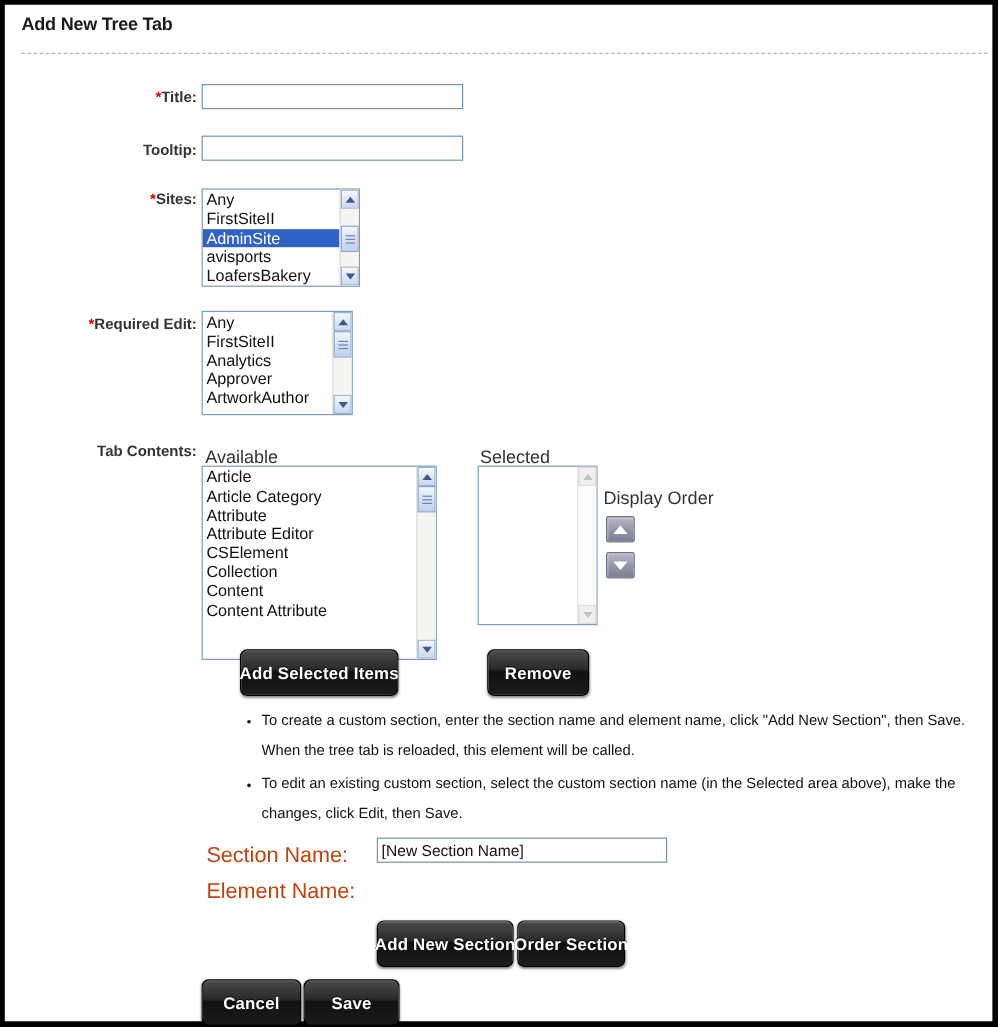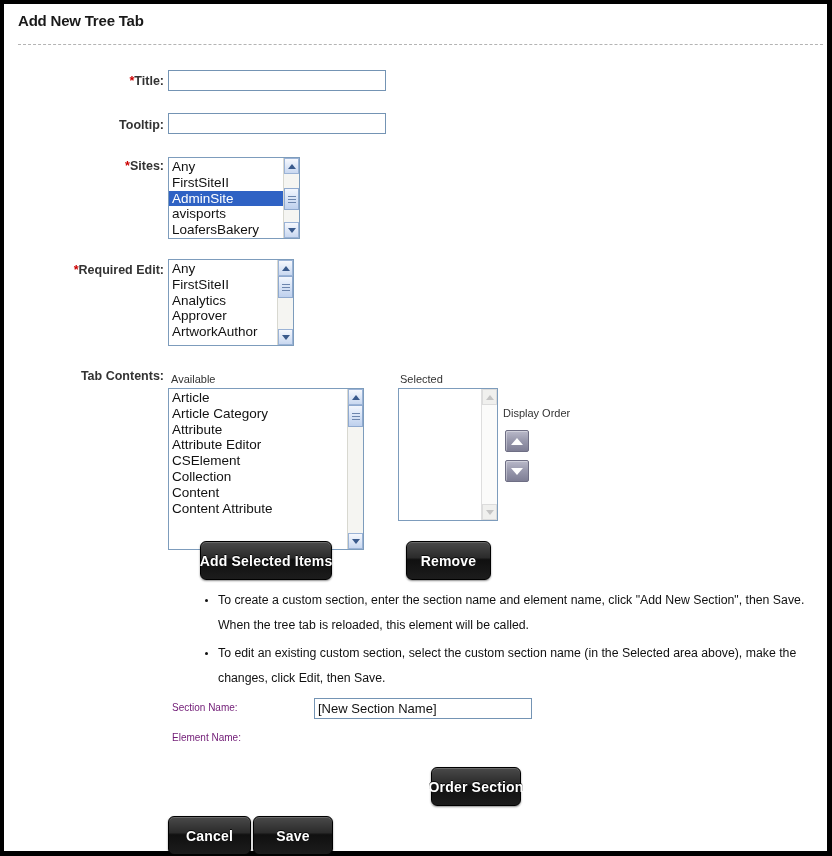--- a/index.html
+++ b/index.html
@@ -128,21 +128,21 @@
     background: #f0f0ee;
     border: 1px solid #dcdcdc;
   }
   .sbar.dis .up { border-bottom-color: #c4c4c4; }
   .sbar.dis .dn { border-top-color: #c4c4c4; }
   .sbar.dis .sb-track { background: #fbfbfa; }
 
   
   .cap {
     position: absolute;
-    font-size: 11px;
+    font-size: 15px;
     color: #333333;
     white-space: nowrap;
   }
 
   
   .ord-btn {
     position: absolute;
     width: 24px; height: 22px;
     background: linear-gradient(to bottom, #b9b9c9 0%, #9a9aae 45%, #7e7e95 100%);
     border: 1px solid #6e6e84;
@@ -191,22 +191,22 @@
   }
   .notes li {
     font-size: 12.3px;
     line-height: 25px;
     margin: 0 0 3px 0;
   }
   .notes li::marker { font-size: 10px; }
 
   .plainlbl {
     position: absolute;
-    font-size: 10px;
-    color: #701a75;
+    font-size: 18px;
+    color: #c2410c;
     white-space: nowrap;
   }
 </style>
 </head>
 <body>
 
 <div class="page">
 
   <div class="hdr-title">Add New Tree Tab</div>
   <div class="hdr-rule"></div>
@@ -318,22 +318,23 @@
 
   <div class="btn" style="left:196px; top:537px; width:132px;">Add Selected Items</div>
   <div class="btn" style="left:402px; top:537px; width:85px;">Remove</div>
 
   <ul class="notes">
     <li>To create a custom section, enter the section name and element name, click "Add New Section", then Save. When the tree tab is reloaded, this element will be called.</li>
     <li>To edit an existing custom section, select the custom section name (in the Selected area above), make the changes, click Edit, then Save.</li>
   </ul>
 
   <div class="plainlbl" style="left:168px; top:698px;">Section Name:</div>
-  <input class="txtbox" style="left: 310px; top: 694px; width: 218px; height: 21px;" value="[New Section Name]">
+  <input class="txtbox" style="left: 310px; top: 694px; width: 242px; height: 21px;" value="[New Section Name]">
 
   <div class="plainlbl" style="left:168px; top:728px;">Element Name:</div>
 
+  <div class="btn" style="left:310px; top:763px; width:114px;">Add New Section</div>
   <div class="btn" style="left:427px; top:763px; width:90px;">Order Section</div>
 
   <div class="btn" style="left:164px; top:812px; width:83px;">Cancel</div>
   <div class="btn" style="left:249px; top:812px; width:80px;">Save</div>
 
 </div>
 
 </body></html>

